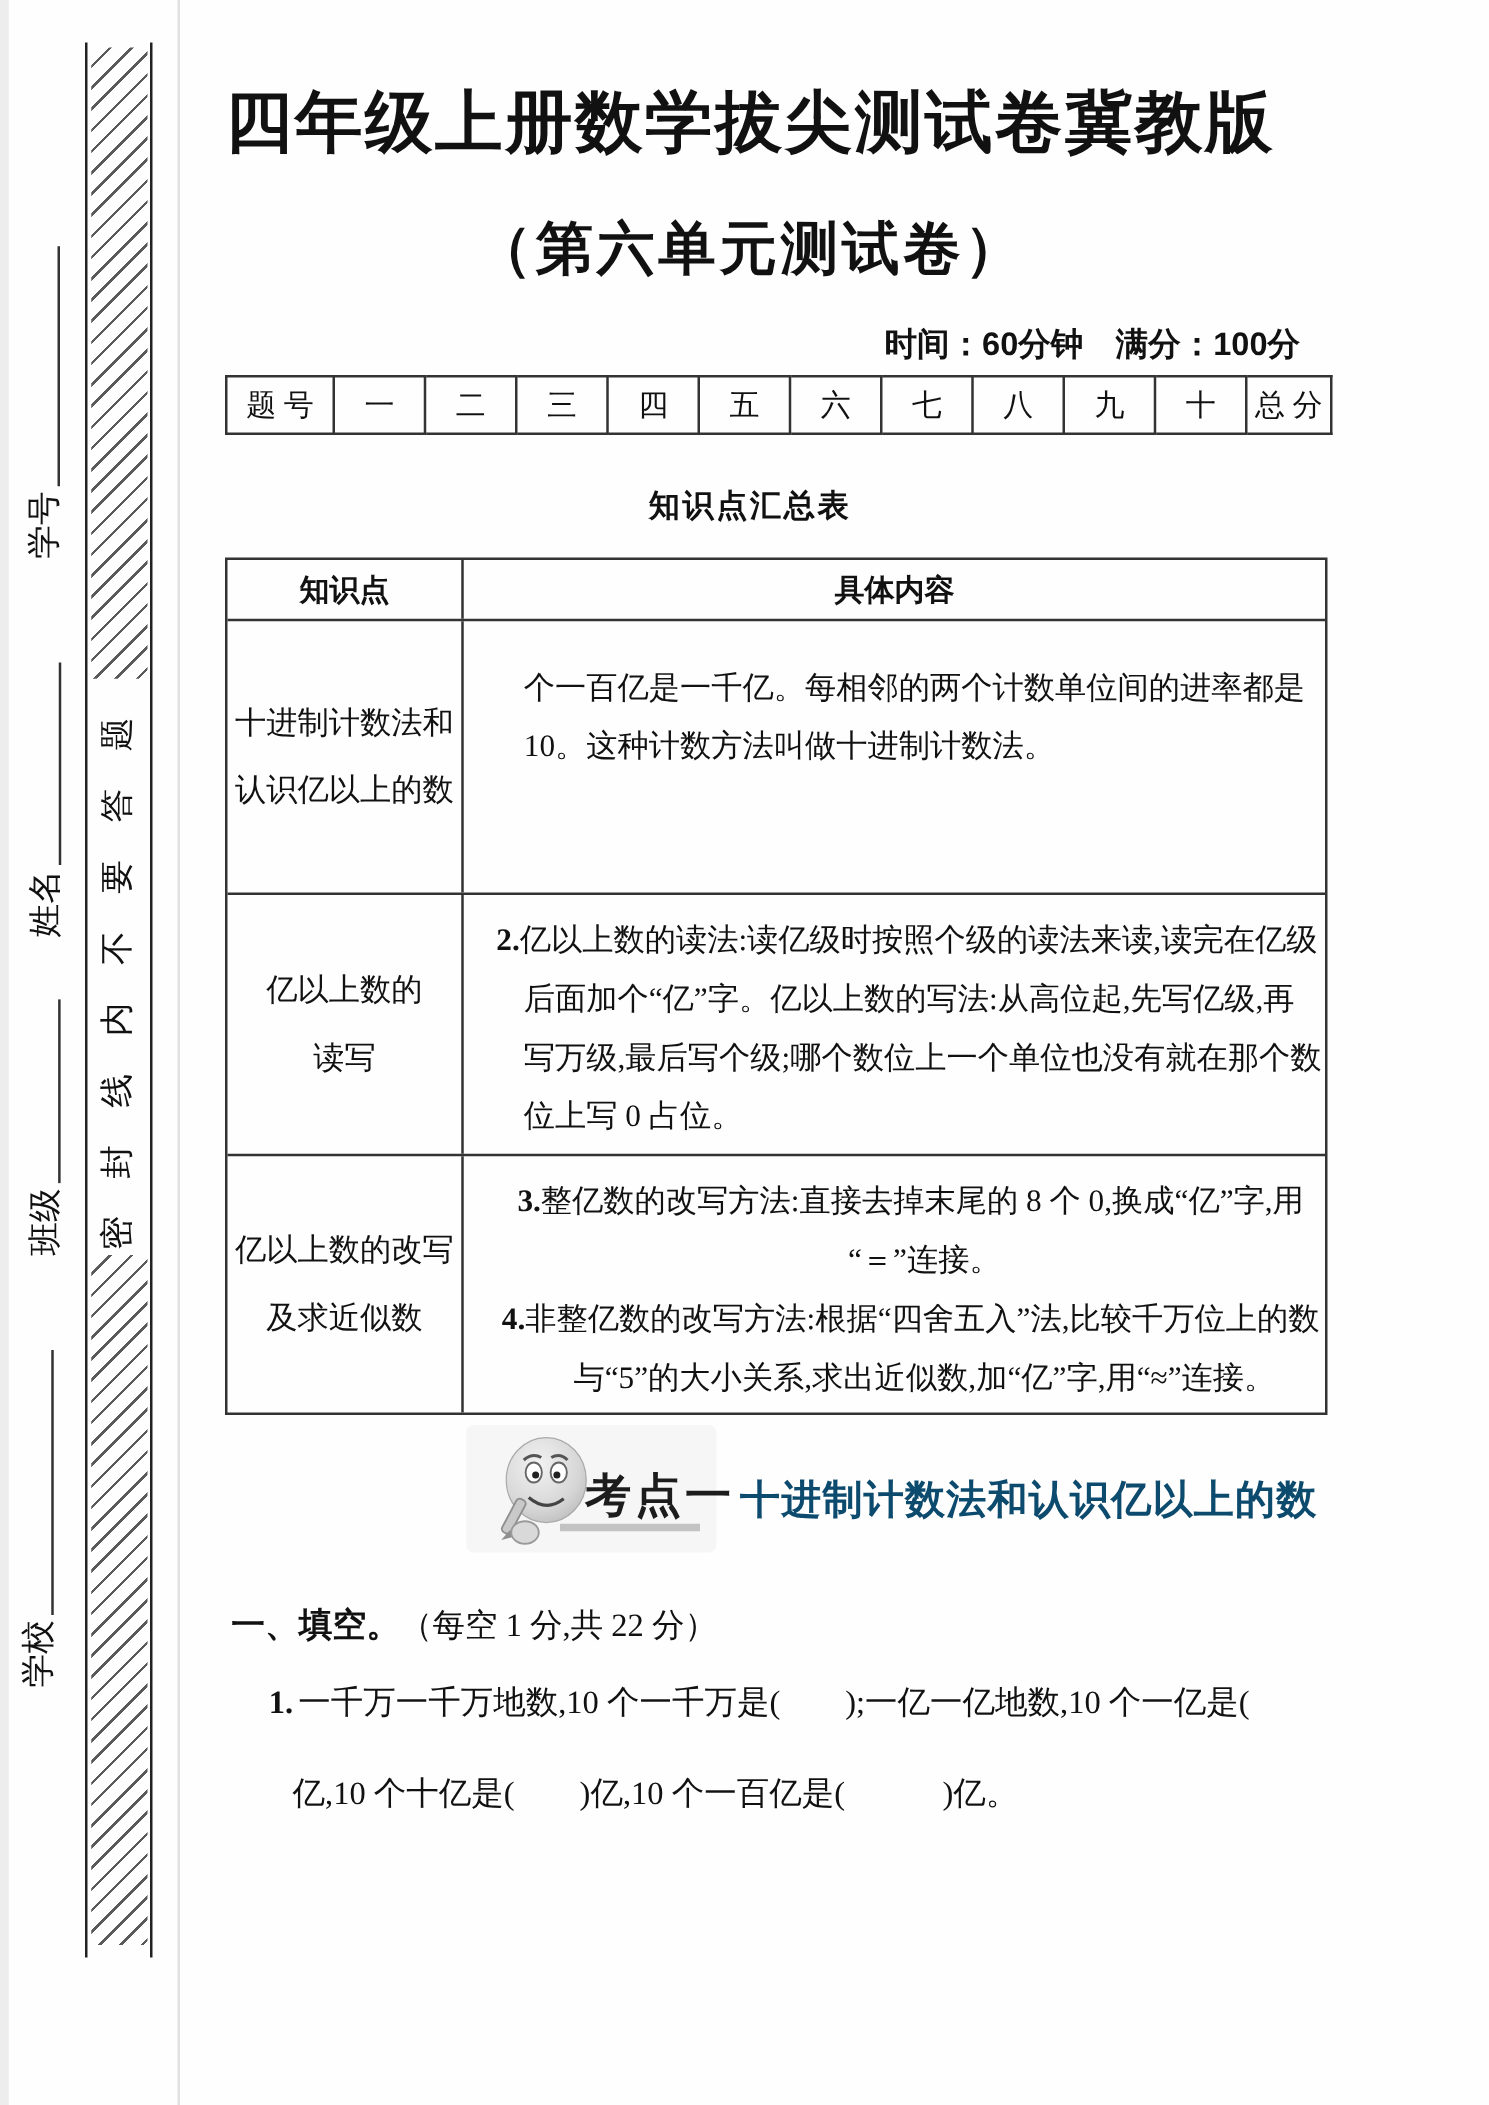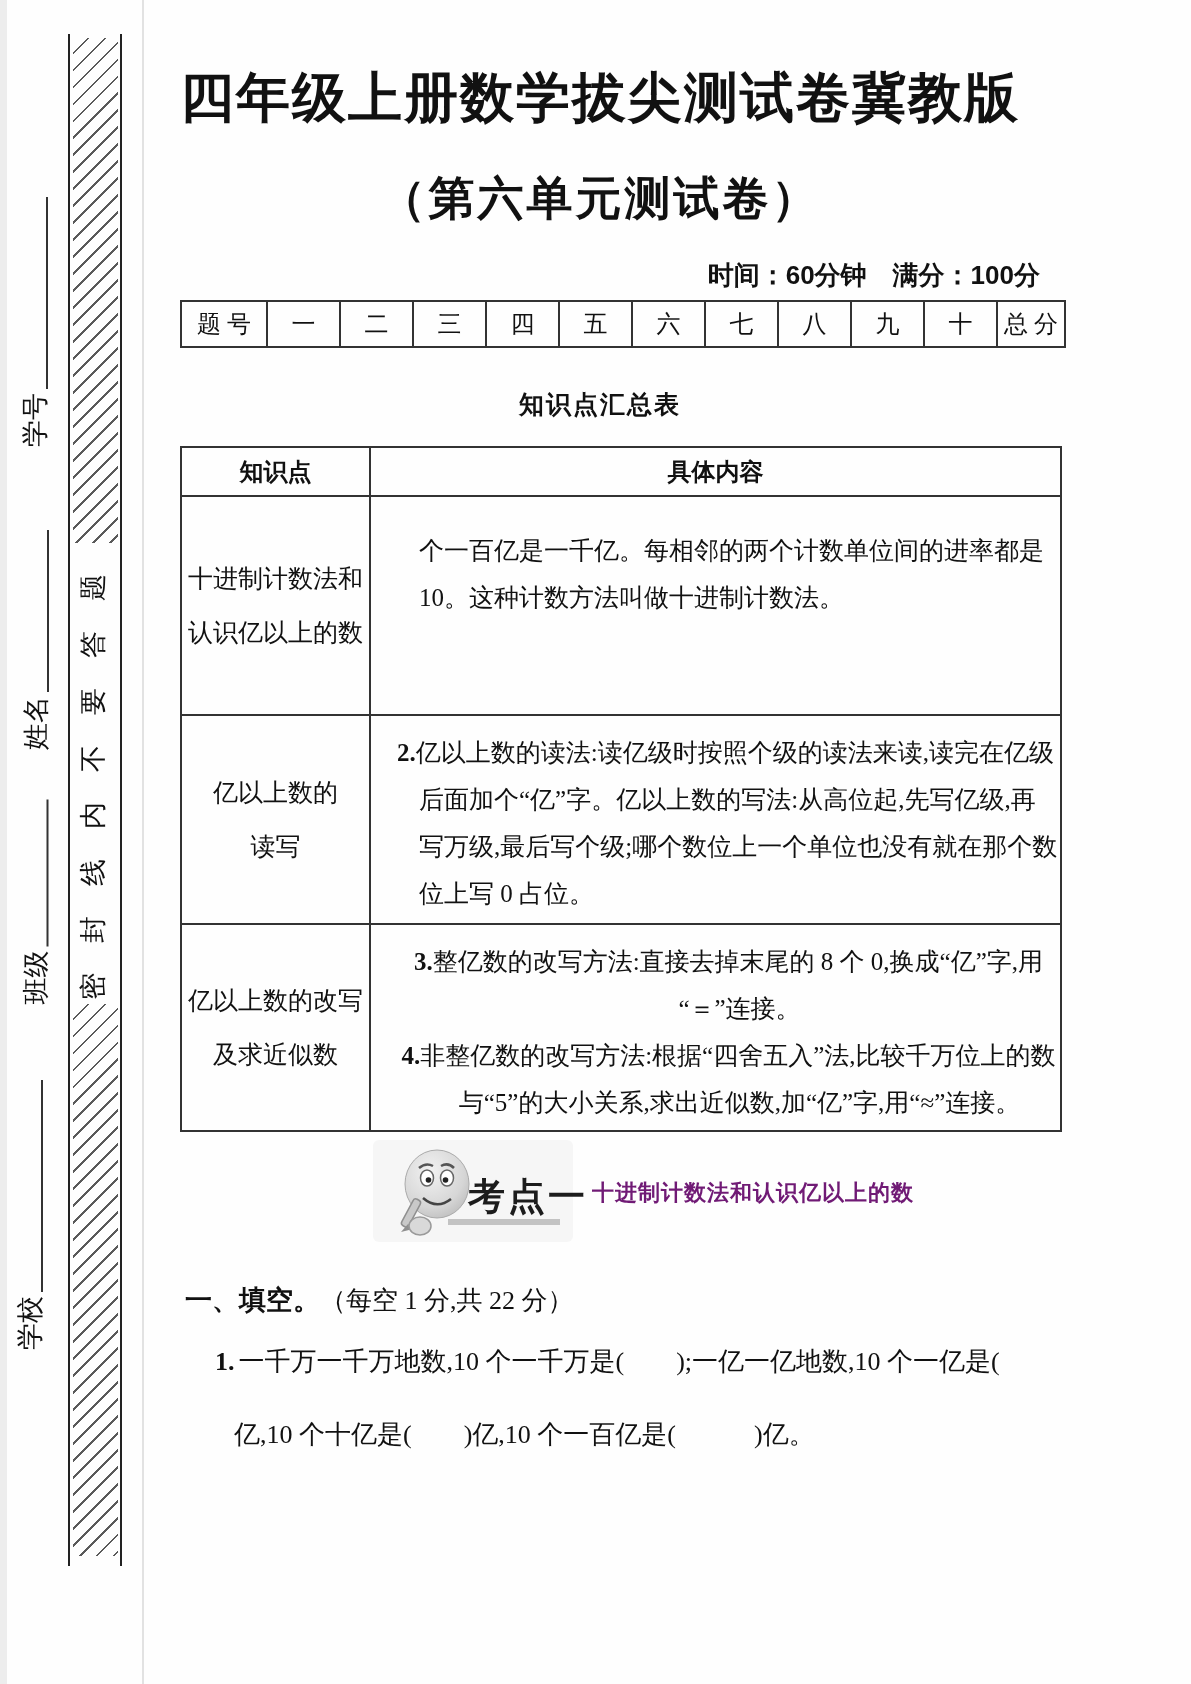--- a/index.html
+++ b/index.html
@@ -62,21 +62,21 @@
   .cline.cont{padding-left:48px;}
   .cline b{font-family:"Liberation Serif",serif;}
   .kr1 .kc2{padding-top:30px;} .kr2 .kc2{padding-top:13px;} .kr3 .kc2{padding-top:13px;text-align:center;}
 
   
   .badge-bg{left:373px;top:1140px;width:200px;height:102px;background:#f6f6f6;border-radius:6px;}
   .badge-bar{left:448px;top:1219px;width:112px;height:6px;background:#c3c3c3;}
   .kaodian{left:468px;top:1172px;font-family:"Liberation Sans",sans-serif;font-weight:900;
      font-size:37px;letter-spacing:3px;color:#1c1c1c;}
   .kaodian-title{left:592px;top:1178px;font-family:"Liberation Sans",sans-serif;font-weight:bold;
-     font-size:22px;letter-spacing:1px;color:#701a75;}
+     font-size:32px;letter-spacing:1px;color:#0c4a6e;}
 
   
   .sec-head{left:185px;top:1282px;font-size:26px;}
   .sec-head .b{font-family:"Liberation Sans",sans-serif;font-weight:bold;font-size:27px;}
   .q1l1{left:215px;top:1344px;font-size:26px;white-space:nowrap;}
   .q1l1 b{margin-right:4px;}
   .q1l2{left:234px;top:1417px;font-size:26px;white-space:nowrap;}
 </style>
 </head>
 <body>

